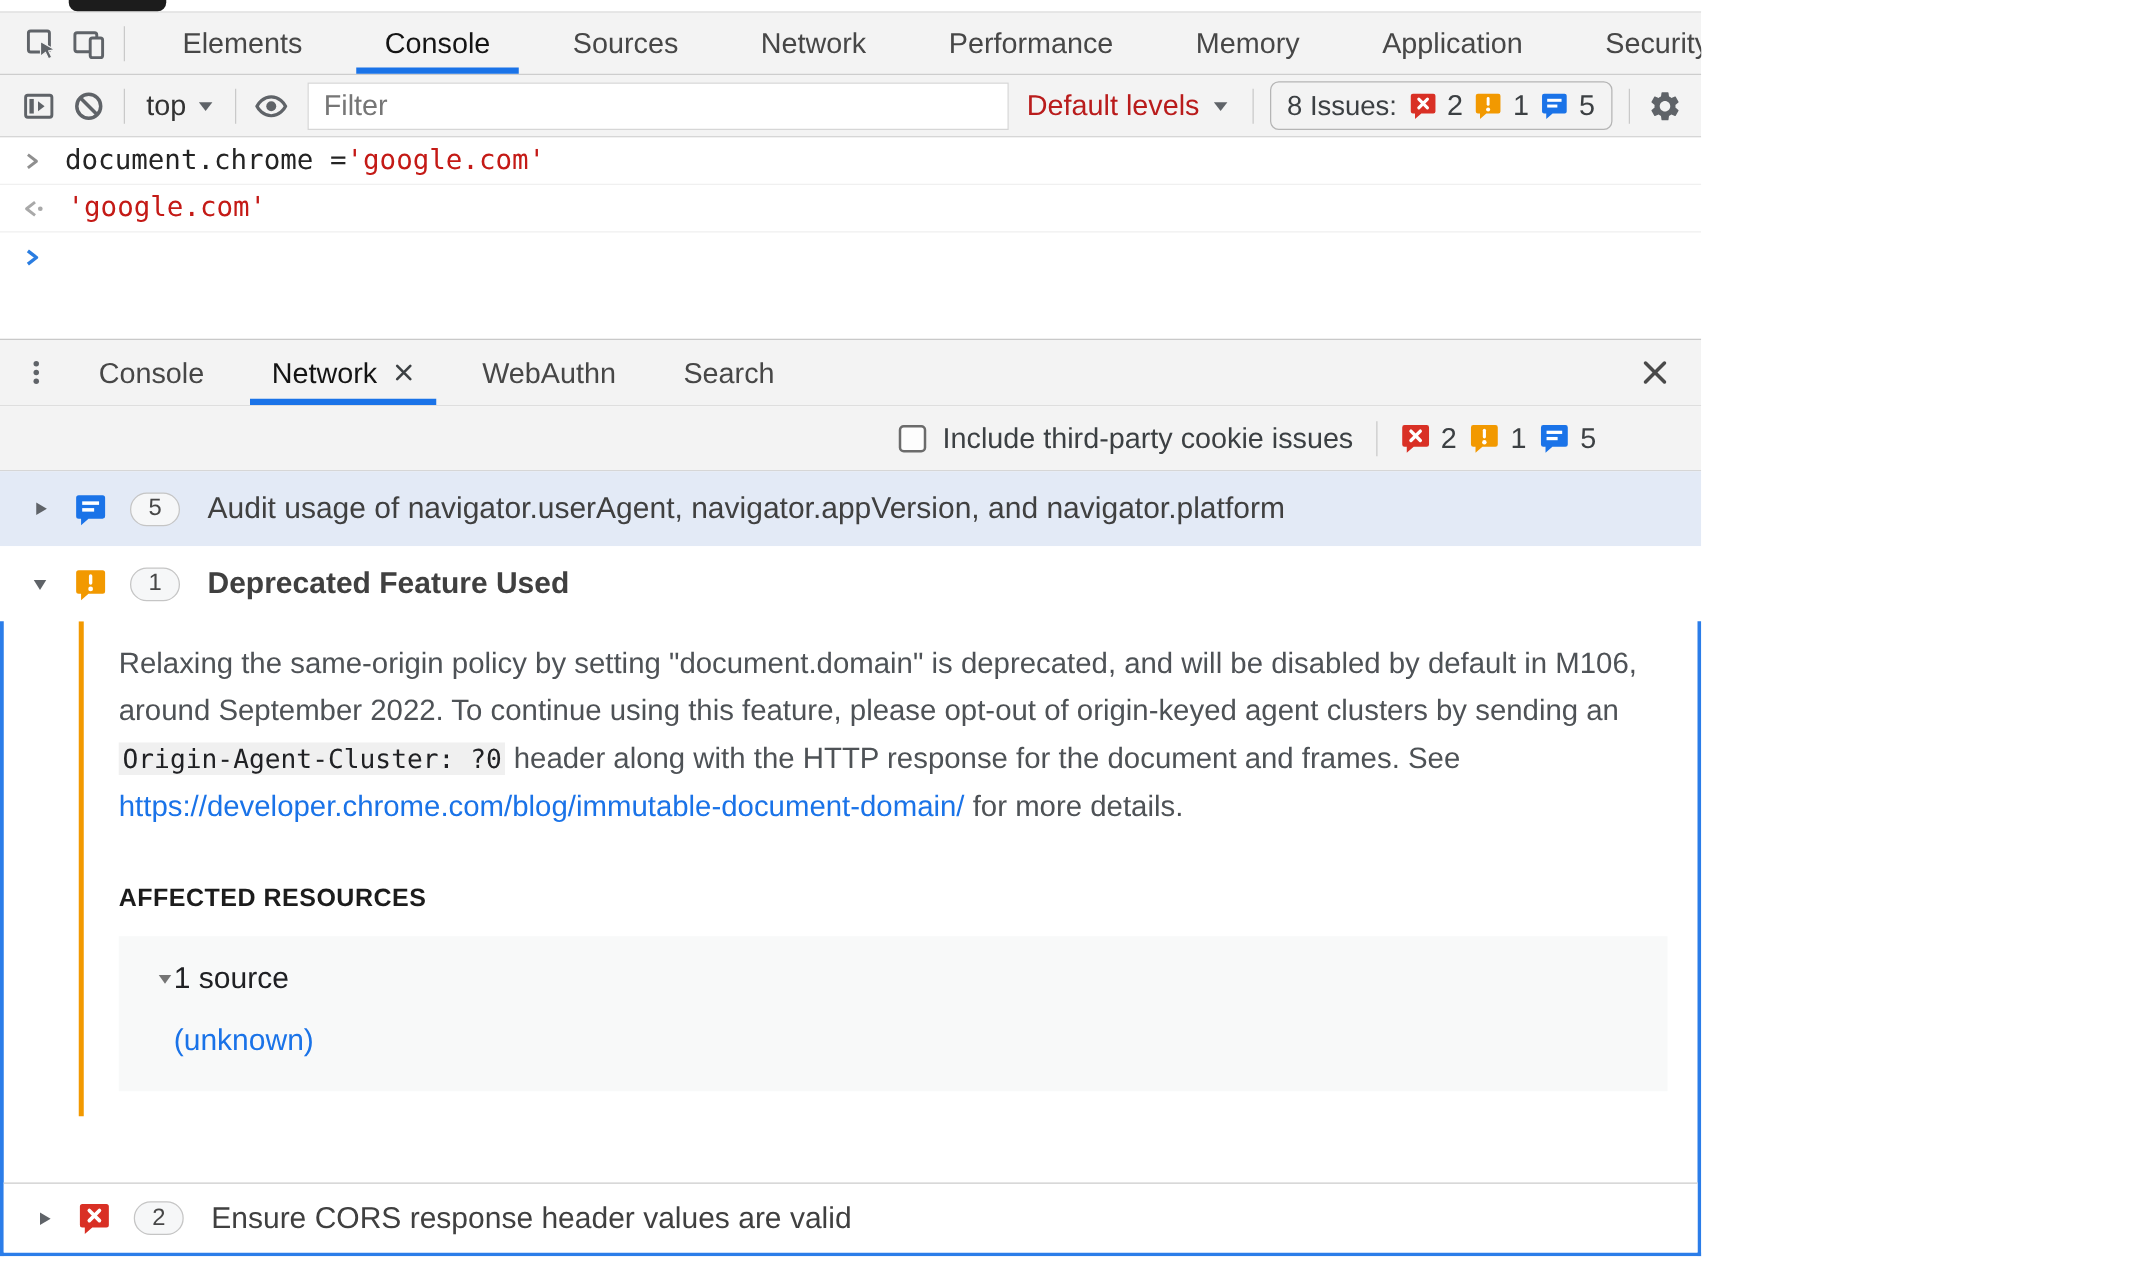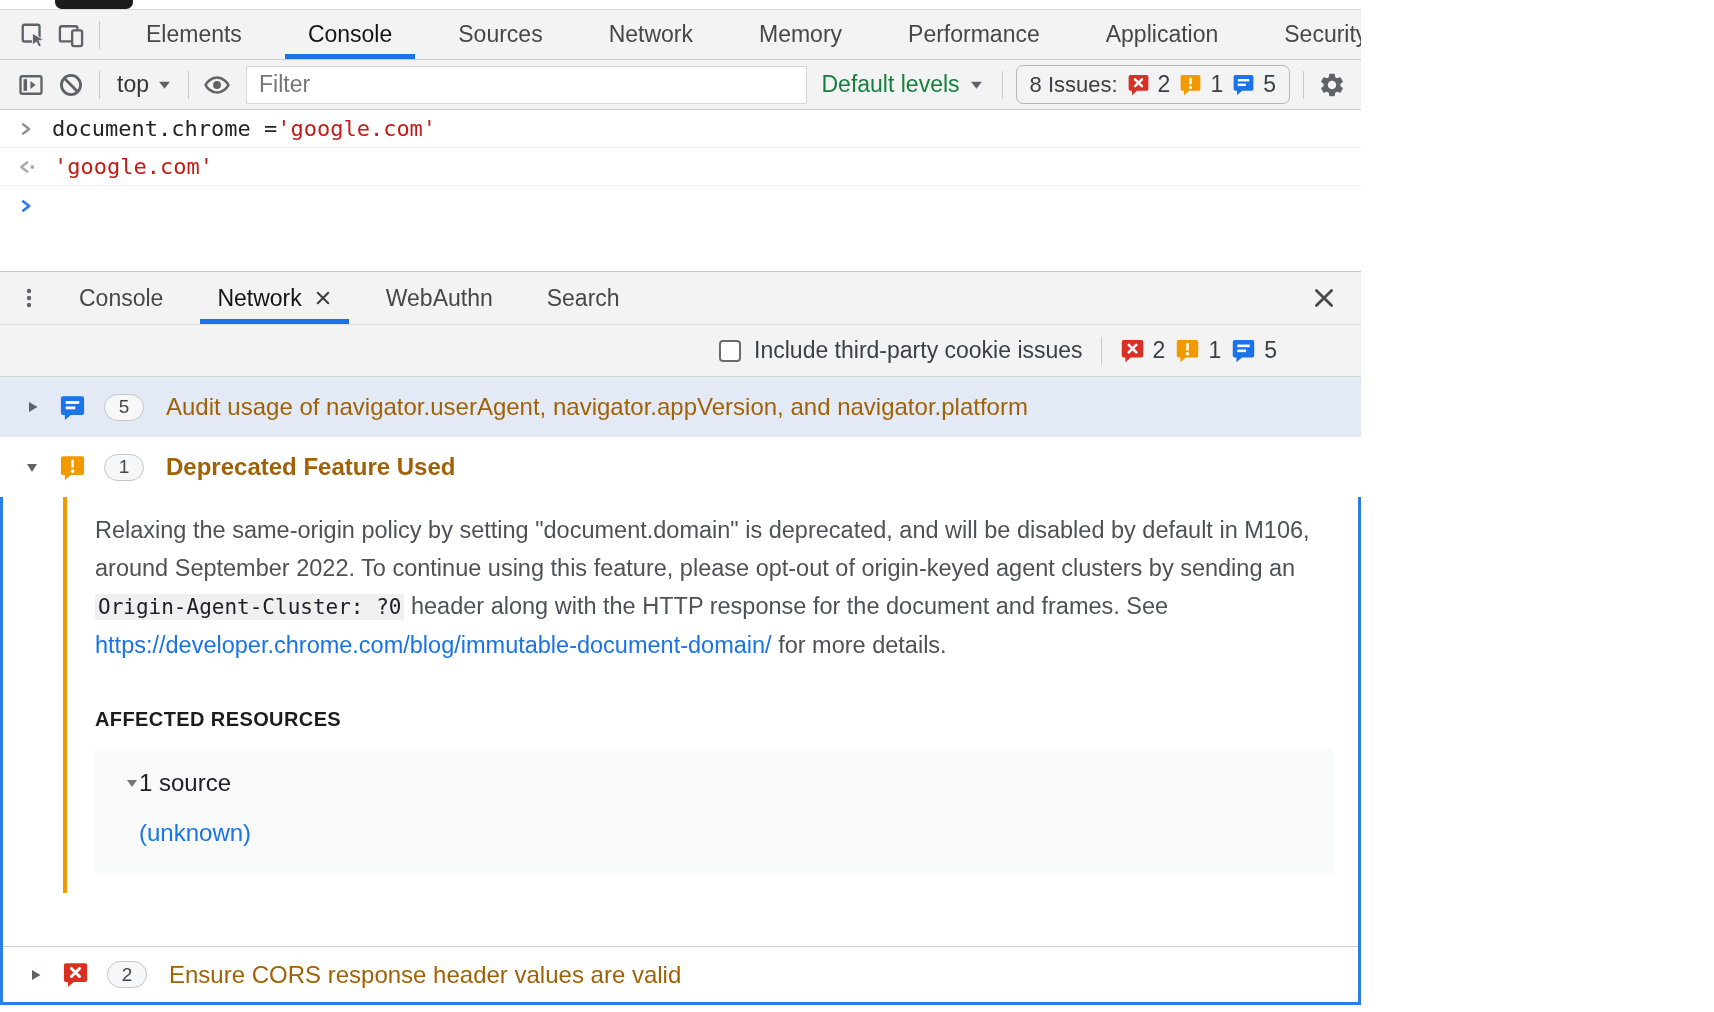--- a/index.html
+++ b/index.html
@@ -31,21 +31,21 @@
   .tab-more{font-size:27px;color:#474747;padding:0 20px;}
 
   .badge-box{display:flex;align-items:center;gap:9px;border:1px solid #b5b5b5;border-radius:7px;
              padding:5px 13px;font-size:22px;color:#3c4043;white-space:nowrap;}
   .right-group{margin-left:auto;display:flex;align-items:center;gap:6px;padding-right:4px;}
 
   .ctx-label{display:flex;align-items:center;gap:9px;font-size:23px;color:#333;padding:0 4px;white-space:nowrap;}
   .filter-input{flex:1;height:38px;margin:0 14px 0 14px;border:1px solid #d6d6d6;background:#fff;
                 font-size:23px;color:#202124;padding:0 12px;font-family:"Liberation Sans",sans-serif;outline:none;}
   .filter-input::placeholder{color:#767676;}
-  .levels{display:flex;align-items:center;gap:10px;font-size:23px;color:#15803d;white-space:nowrap;margin-right:6px;}
+  .levels{display:flex;align-items:center;gap:10px;font-size:23px;color:#b91c1c;white-space:nowrap;margin-right:6px;}
 
   .issue-counts{display:flex;align-items:center;gap:10px;}
   .count-item{display:flex;align-items:center;gap:8px;font-size:23px;color:#3c4043;}
 
   
   .console-area{height:161px;background:#fff;}
   .console-row{display:flex;align-items:center;padding-left:16px;height:38px;
                border-bottom:1px solid #f0f0f0;font-family:"DejaVu Sans Mono",monospace;font-size:22px;}
   .console-row .gly{margin-right:16px;flex:none;display:flex;}
   .console-prompt{display:flex;align-items:center;padding-left:16px;height:40px;}
@@ -55,21 +55,21 @@
   
   .chk{width:22px;height:22px;border:2px solid #6b6b6b;border-radius:4px;background:#fdfdfd;flex:none;}
   .chk-label{margin-left:13px;font-size:23px;color:#3c4043;white-space:nowrap;}
 
   .issue-row{display:flex;align-items:center;padding-left:24px;background:#fff;}
   .issue-row .tri{margin-right:19px;flex:none;display:flex;width:16px;justify-content:center;}
   .issue-row .kind{margin-right:18px;flex:none;display:flex;}
   .count-pill{min-width:40px;height:27px;padding:0 9px;border:1px solid #c5c5c5;border-radius:14px;
               background:#f6f7f8;color:#474747;font-size:19px;display:flex;align-items:center;
               justify-content:center;margin-right:22px;flex:none;}
-  .issue-title{font-size:24px;color:#a16207;white-space:nowrap;}
+  .issue-title{font-size:24px;color:#404040;white-space:nowrap;}
   .row-audit{height:60px;background:#e3eaf6;}
   .row-dep{height:60px;}
   .row-dep .issue-title{font-weight:bold;}
   .row-cors{height:56px;border-top:1px solid #ccc;}
 
   .blue-box{height:508px;border-left:3px solid #2b7de9;border-right:3px solid #2b7de9;
             border-bottom:3px solid #2b7de9;display:flex;flex-direction:column;background:#fff;}
   .issue-body{flex:1;overflow:hidden;}
   .accent{margin:0 24px 0 60px;border-left:4px solid #f29900;padding:14px 0 20px 28px;}
   .desc{margin:0;max-width:1445px;font-size:23.5px;line-height:38px;color:#4e5256;}
@@ -107,22 +107,22 @@
         <rect x="2.5" y="4.5" width="15" height="13" rx="1.5" fill="none" stroke="#5f6368" stroke-width="2"></rect>
         <rect x="13" y="8" width="8.5" height="13.5" rx="1.5" fill="#f3f3f3" stroke="#5f6368" stroke-width="2"></rect>
       </svg>
     </div>
     <div class="vsep"></div>
 
     <div class="tab">Elements</div>
     <div class="tab active">Console</div>
     <div class="tab">Sources</div>
     <div class="tab">Network</div>
+    <div class="tab">Performance</div>
     <div class="tab">Memory</div>
-    <div class="tab">Performance</div>
     <div class="tab">Application</div>
     <div class="tab">Security</div>
     <div class="tab-more">»</div>
 
     <div class="right-group">
       <div class="badge-box">
         <span class="kind">
           <svg width="25" height="25" viewBox="0 0 24 24">
             <path d="M3.5 2 h17 a1.8 1.8 0 0 1 1.8 1.8 v13 a1.8 1.8 0 0 1 -1.8 1.8 H10.5 L5.2 23.2 V18.6 H3.5 a1.8 1.8 0 0 1 -1.8 -1.8 v-13 A1.8 1.8 0 0 1 3.5 2 Z" fill="#d93025"></path>
             <path d="M8.4 6.6 L15.6 13.8 M15.6 6.6 L8.4 13.8" stroke="#fff" stroke-width="2.6" stroke-linecap="round"></path>

